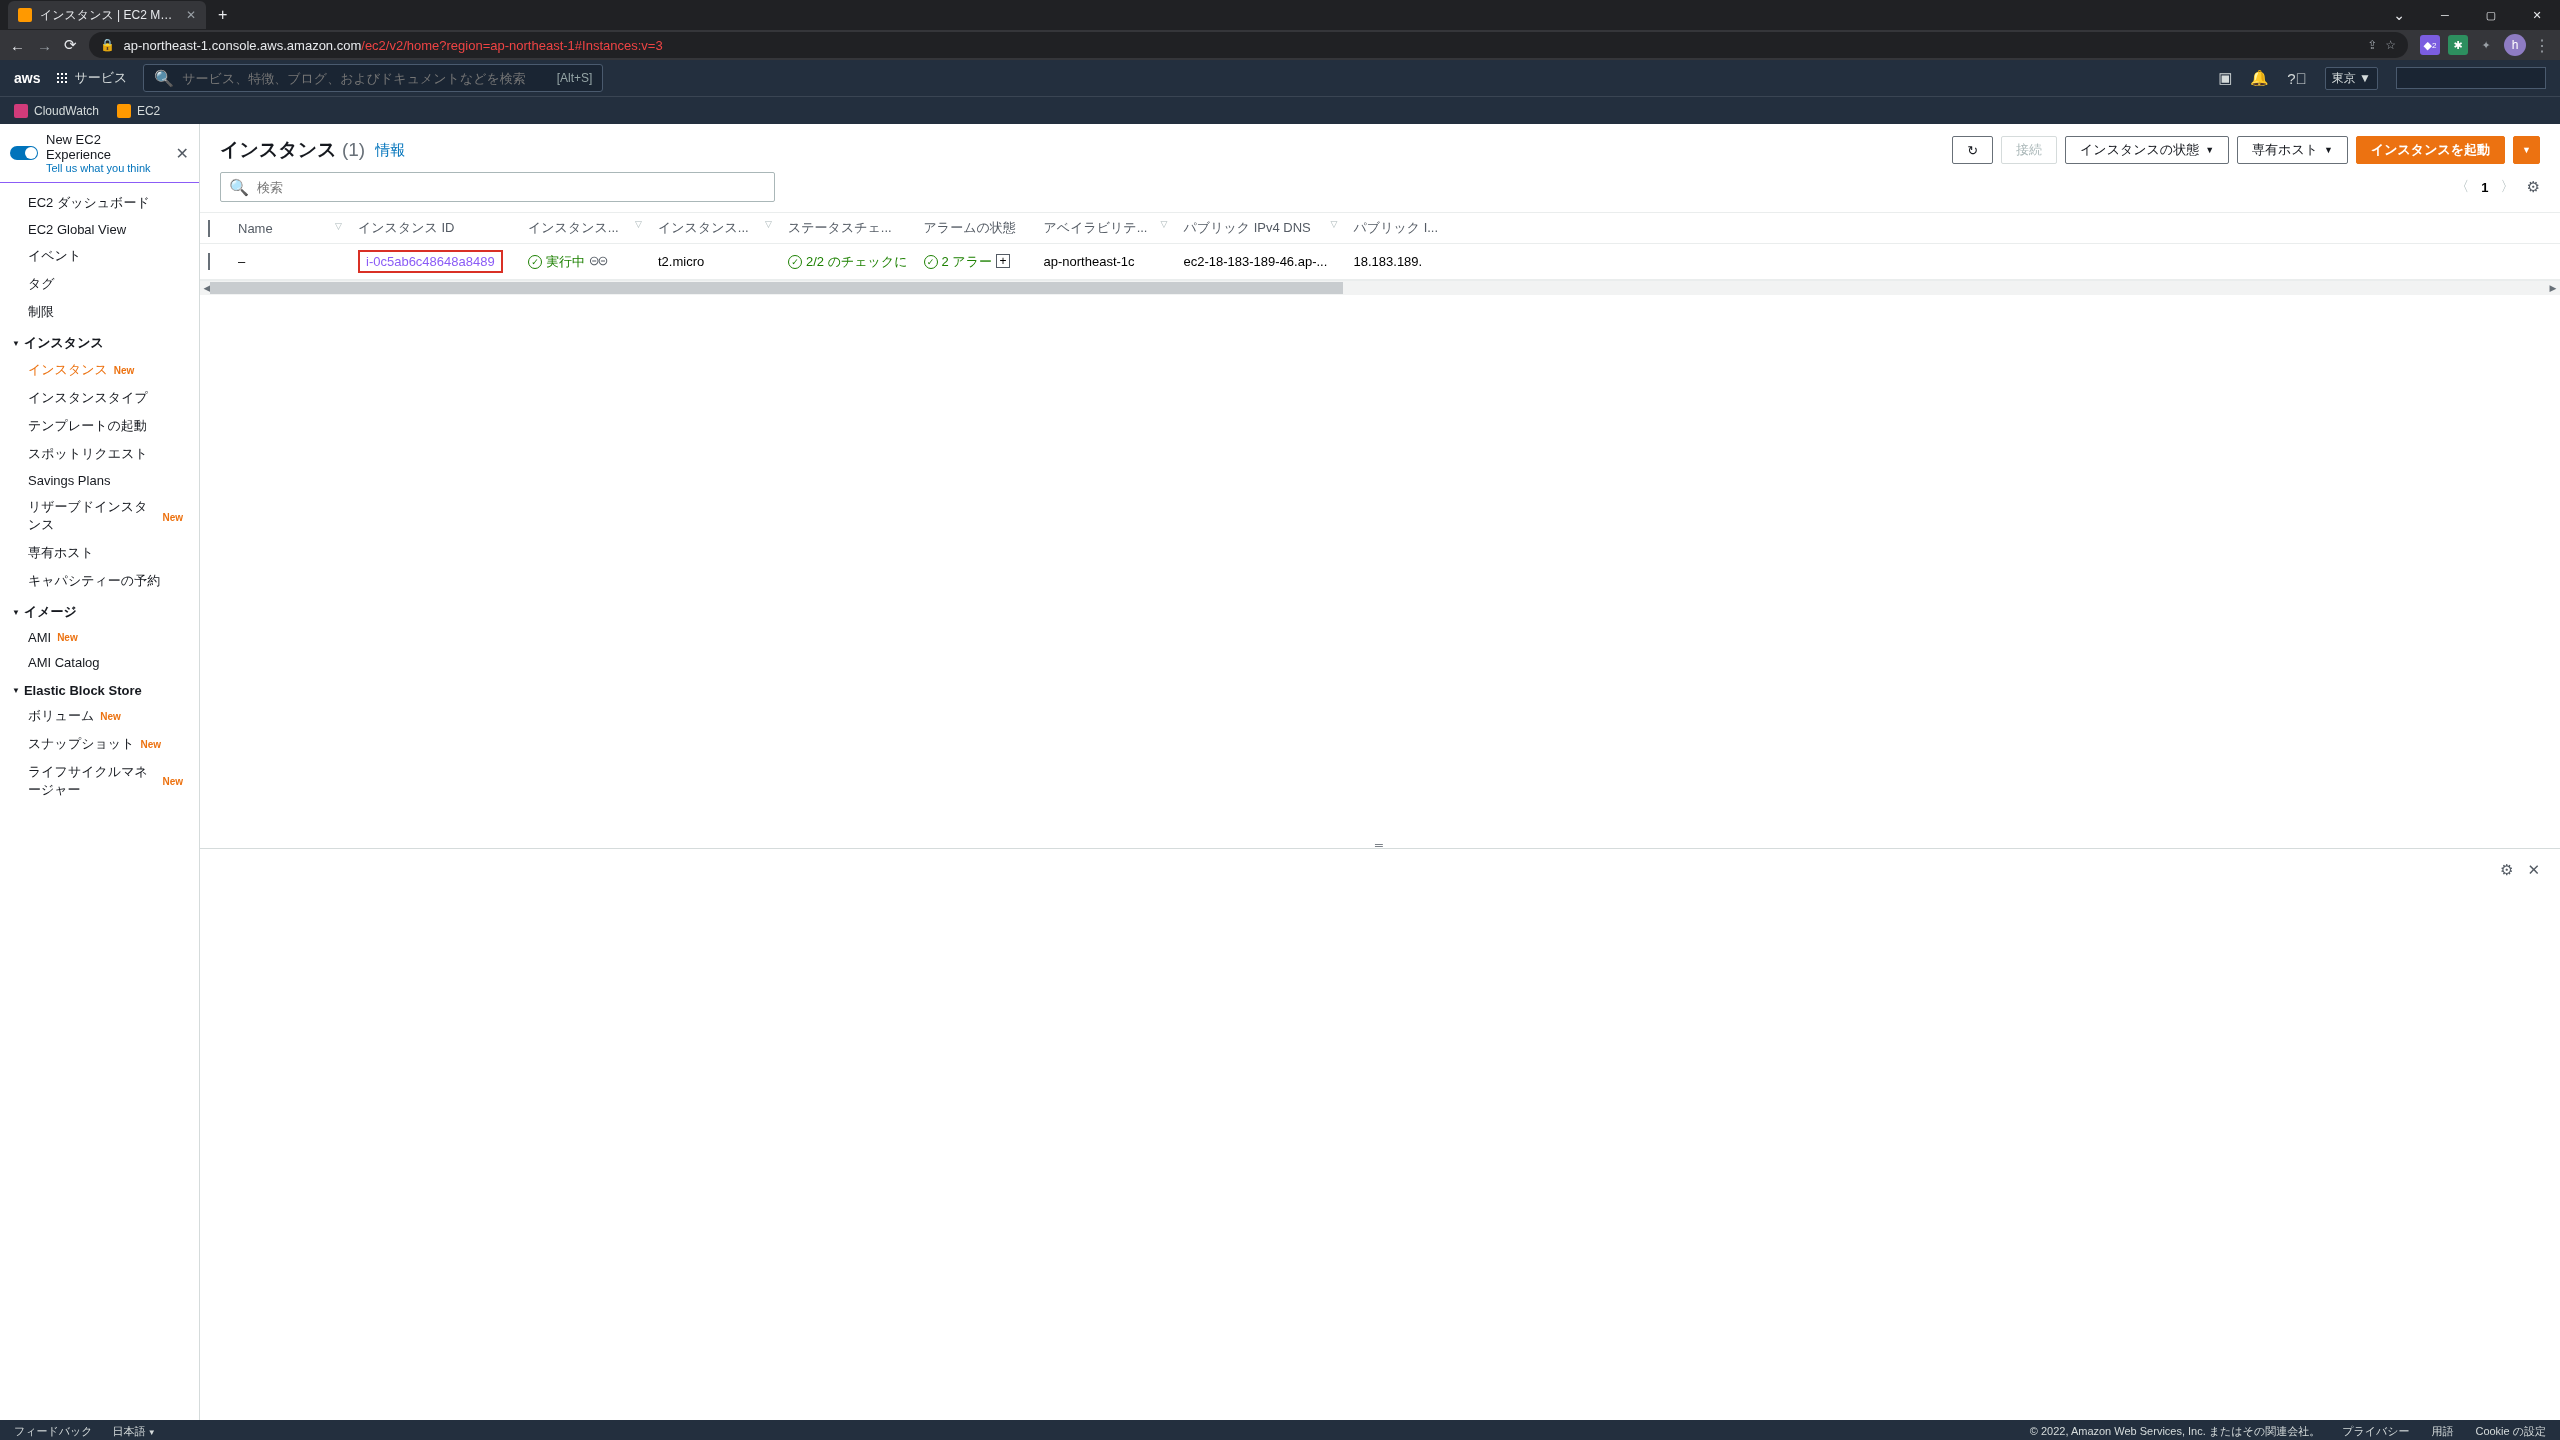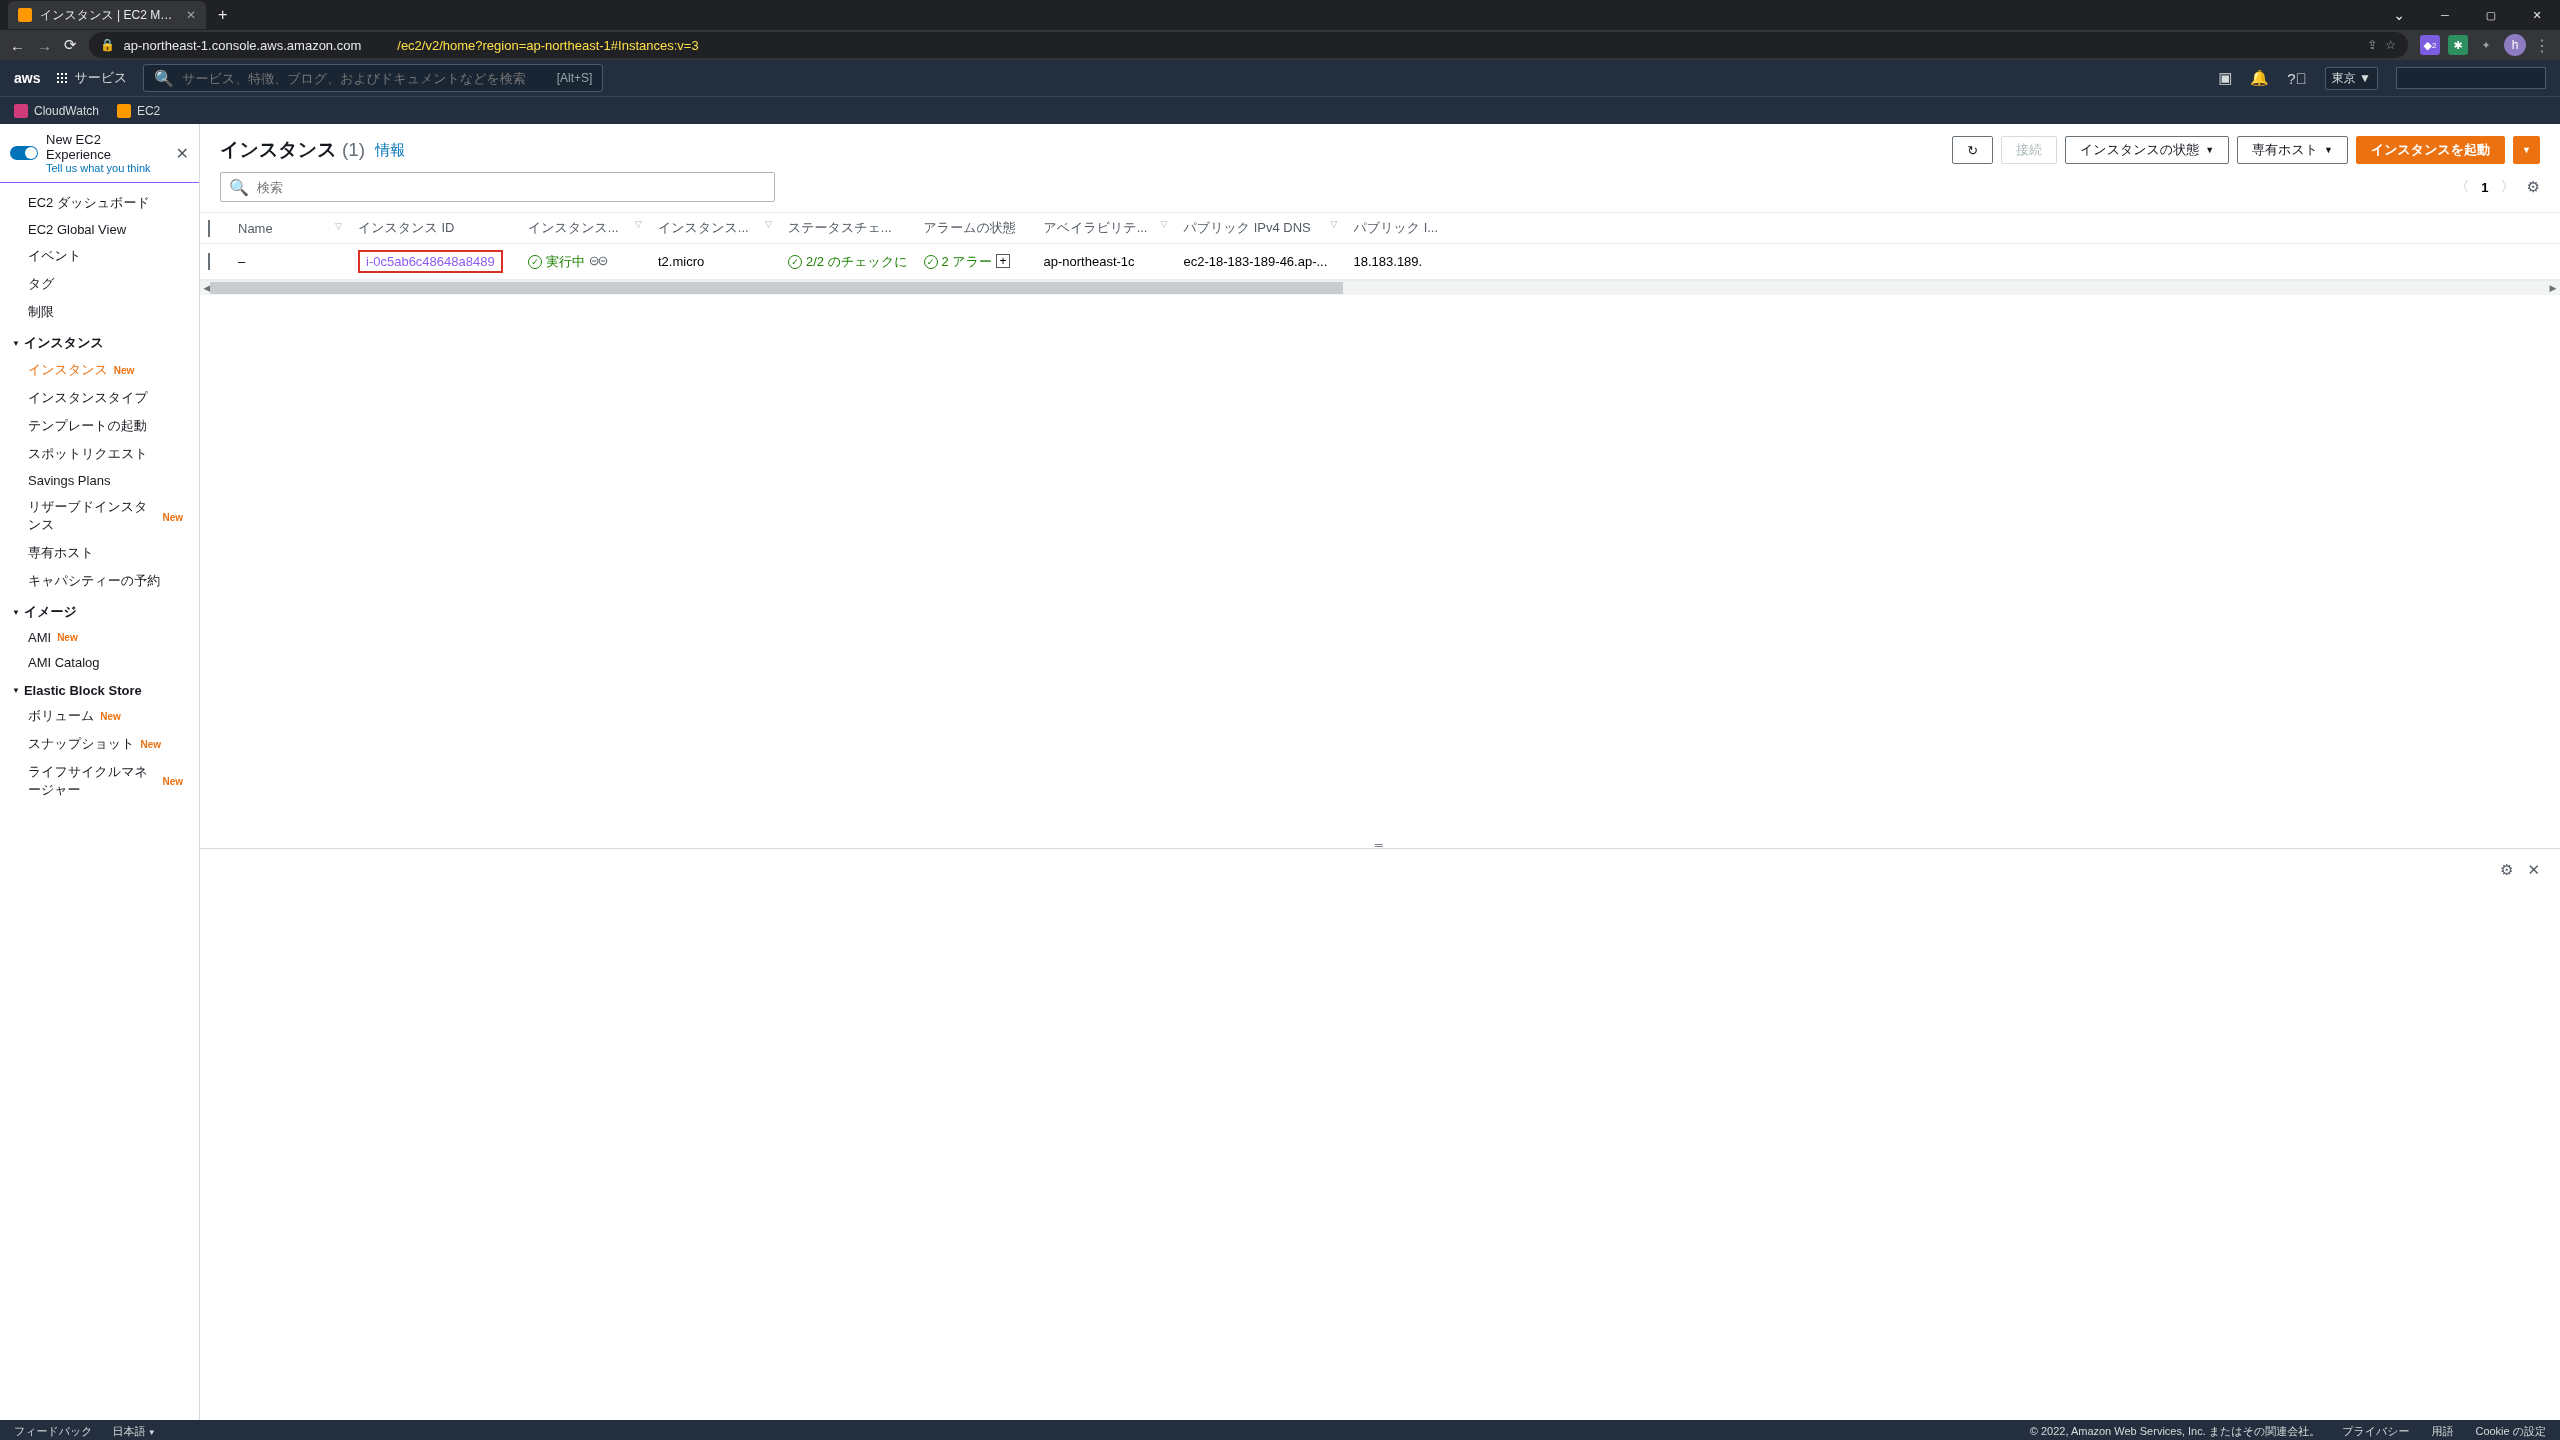--- a/index.html
+++ b/index.html
@@ -17,21 +17,21 @@
 .window-ctrl div { width: 46px; height: 30px; color: #e8eaed; display: flex; align-items: center; justify-content: center; font-size: 11px; }
 .browser-min-icon::before { content: "⌄"; font-size:14px; }
 
 .addr-bar { display: flex; align-items: center; height: 30px; padding: 0 10px; gap: 12px; background: #35363a; }
 .nav-btn { color: #9aa0a6; font-size: 15px; }
 .nav-btn.active { color: #e8eaed; }
 .url-field { flex: 1; display: flex; align-items: center; background: #202124; border-radius: 14px; height: 26px; padding: 0 12px; gap: 8px; }
 .lock-icon, .share-icon, .star-icon { color: #9aa0a6; font-size: 12px; }
 .url-text { color: #e8eaed; font-size: 13px; flex: 1; }
 .url-text .url-domain { color: #e8eaed; }
-.url-text .url-path { color: #fde047; margin-left: 36px; }
+.url-text .url-path { color: #ef4444; }
 .ext-icons { display: flex; gap: 8px; align-items: center; }
 .ext-icon { width: 20px; height: 20px; border-radius: 3px; display:flex; align-items:center; justify-content:center; font-size:11px; color:#fff;}
 .ext-icon.purple { background: #7b5de0; }
 .ext-icon.teal { background: #2d8f5f; }
 .ext-icon.grey { color: #9aa0a6; }
 .avatar { width: 22px; height: 22px; border-radius: 50%; background: #8e7cc3; color: #fff; display: flex; align-items: center; justify-content: center; font-size: 12px; }
 .kebab { color: #9aa0a6; font-size: 16px; }
 
 
 .aws-nav { background: #232f3e; display: flex; align-items: center; height: 36px; padding: 0 14px; gap: 16px; color: #d5dbdb; }

